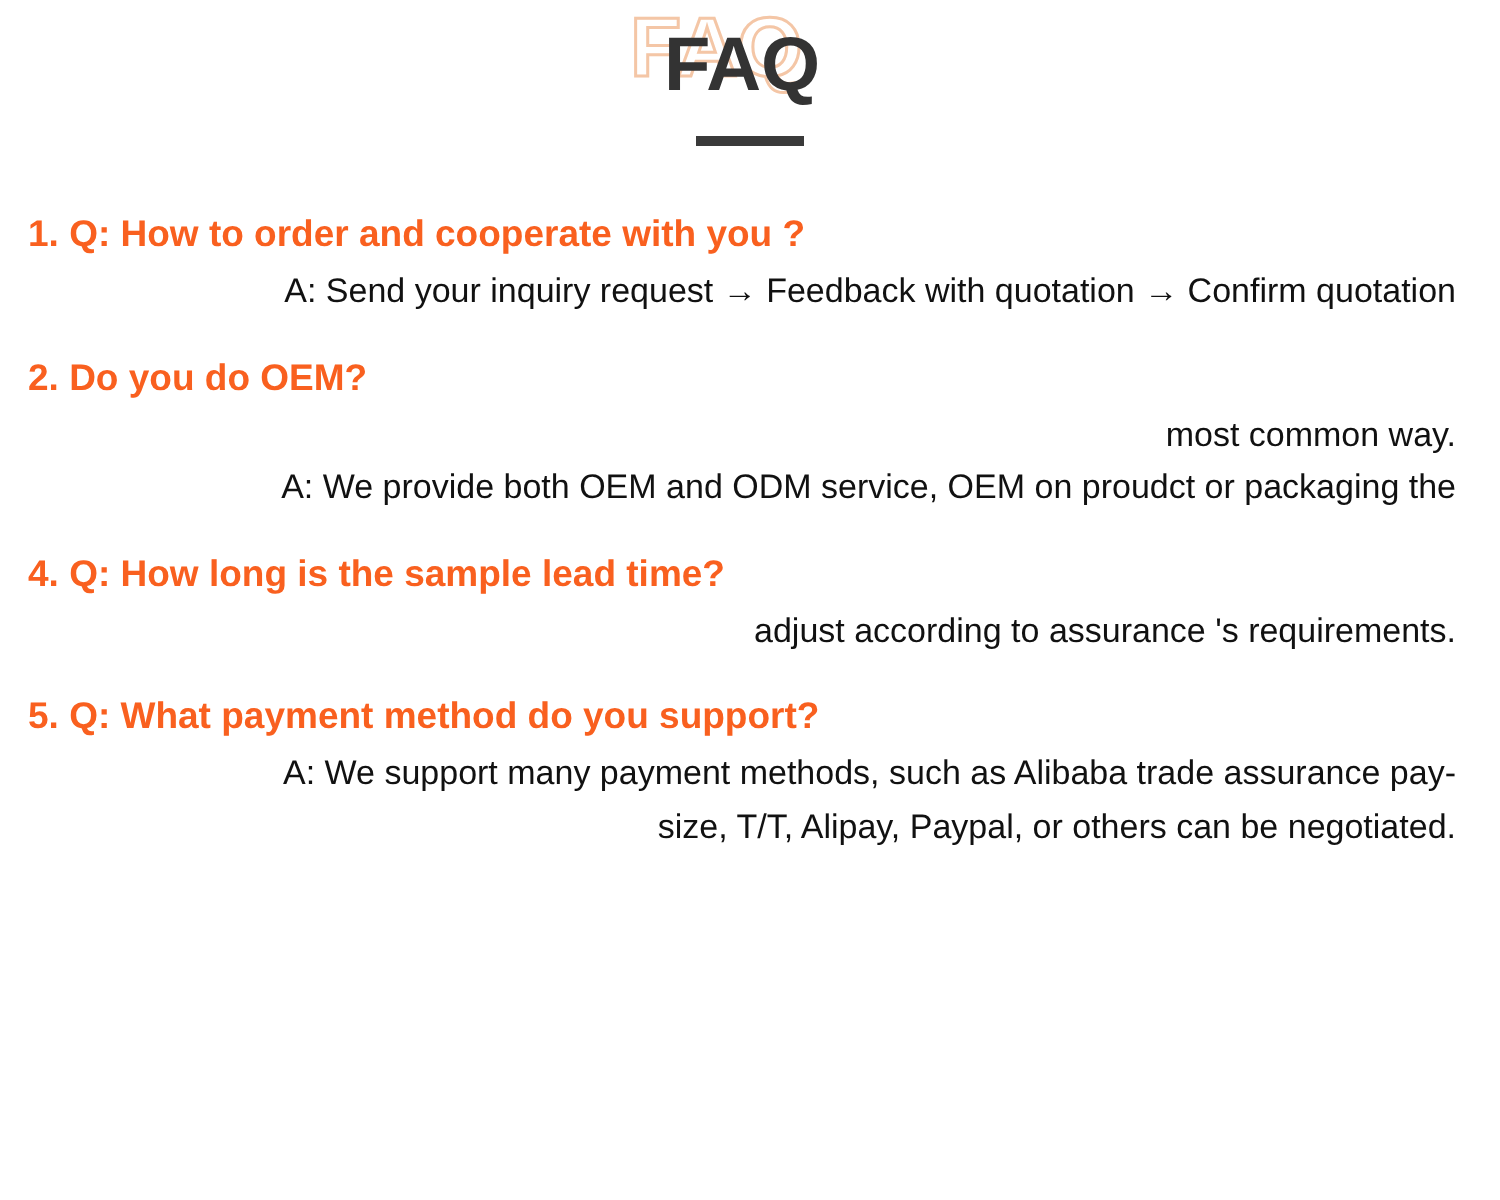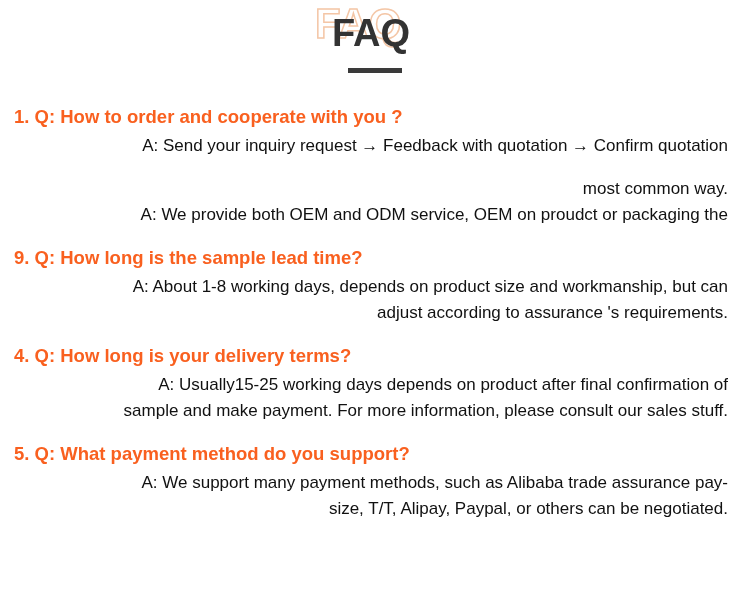--- a/index.html
+++ b/index.html
@@ -130,41 +130,34 @@
   <div class="faq-list">
 
     <div class="faq-item">
       <p class="faq-question">1. Q: How to order and cooperate with you ?</p>
       <p class="faq-answer">
         <span class="ln">A: Send your inquiry request → Feedback with quotation → Confirm quotation</span>
       </p>
     </div>
 
     <div class="faq-item">
+      <p class="faq-question">2. Do you do OEM?</p>
       <p class="faq-answer">
         <span class="ln">most common way.</span>
         <span class="ln">A: We provide both OEM and ODM service, OEM on proudct or packaging the</span>
       </p>
     </div>
 
     <div class="faq-item">
-      <p class="faq-question">9. Q: How long is the sample lead time?</p>
+      <p class="faq-question">4. Q: How long is the sample lead time?</p>
       <p class="faq-answer">
-        <span class="ln">A: About 1-8 working days, depends on product size and workmanship, but can</span>
         <span class="ln">adjust according to assurance 's requirements.</span>
       </p>
     </div>
 
-    <div class="faq-item">
-      <p class="faq-question">4. Q: How long is your delivery terms?</p>
-      <p class="faq-answer">
-        <span class="ln">A: Usually15-25 working days depends on product after final confirmation of</span>
-        <span class="ln">sample and make payment. For more information, please consult our sales stuff.</span>
-      </p>
-    </div>
 
     <div class="faq-item">
       <p class="faq-question">5. Q: What payment method do you support?</p>
       <p class="faq-answer">
         <span class="ln">A: We support many payment methods, such as Alibaba trade assurance pay-</span>
         <span class="ln">size, T/T, Alipay, Paypal, or others can be negotiated.</span>
       </p>
     </div>
 
   </div>

